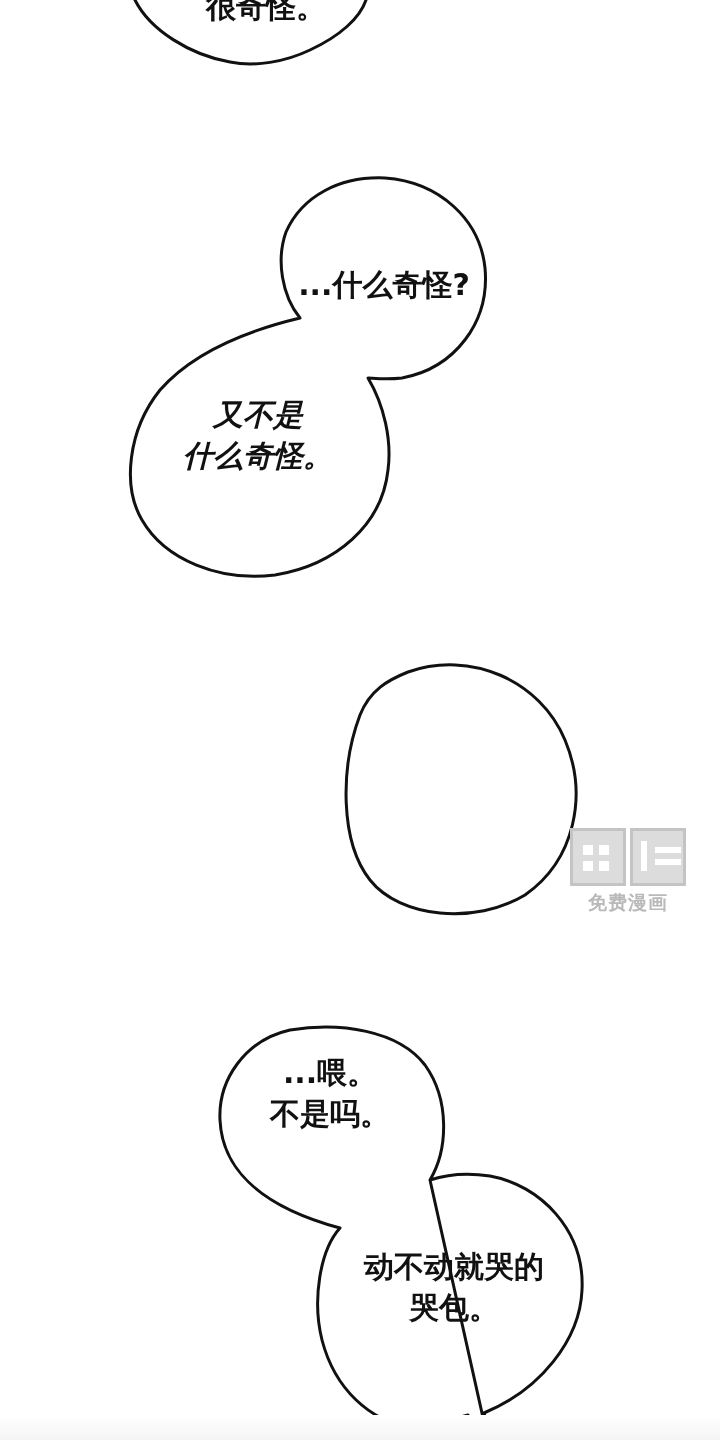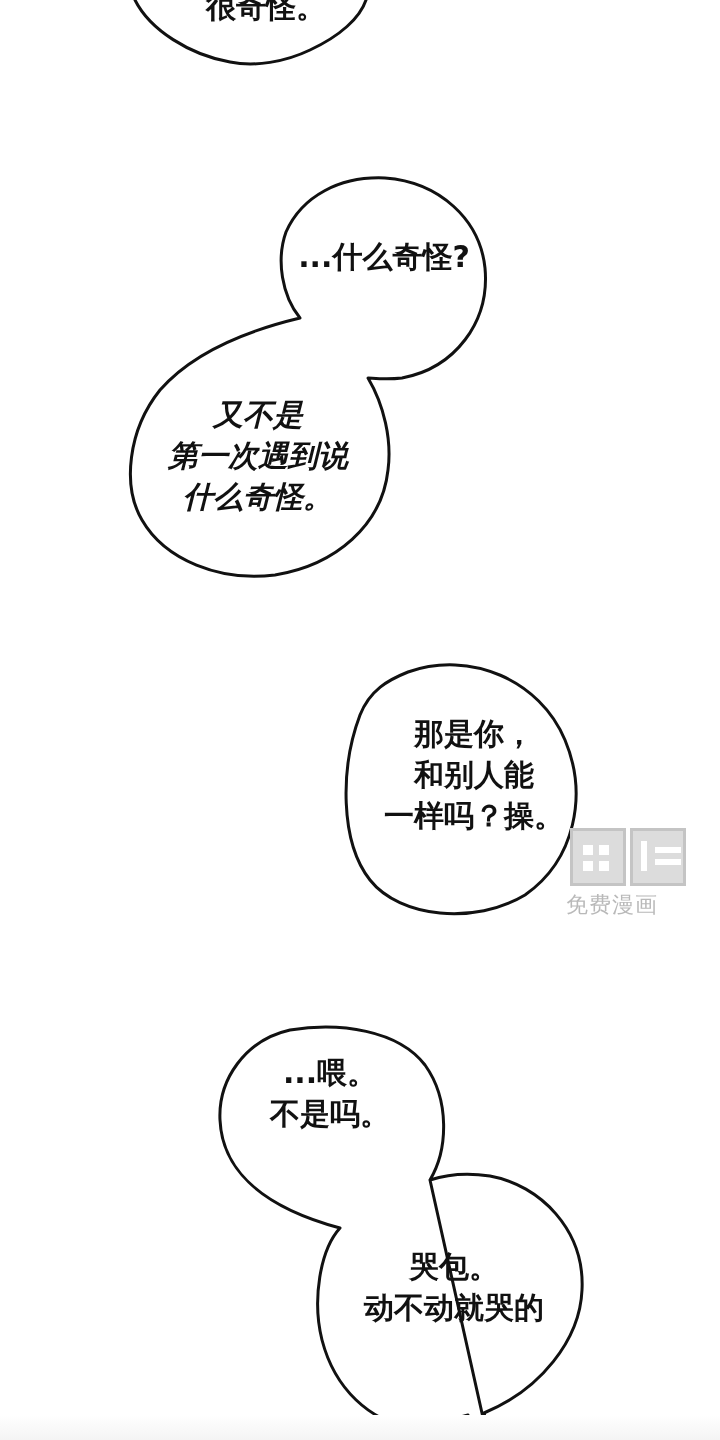--- a/index.html
+++ b/index.html
@@ -36,22 +36,22 @@
     .wm-box {
       flex: 1; background: #dcdcdc; border: 3px solid #c4c4c4; box-sizing: border-box;
       position: relative;
     }
     .wm-box::before, .wm-box::after { content: ""; position: absolute; background: #ffffff; }
     .wm-box.a::before { left: 10px; top: 14px; width: 10px; height: 10px; box-shadow: 16px 0 0 #fff, 0 16px 0 #fff, 16px 16px 0 #fff; }
     .wm-box.b::before { left: 8px; top: 10px; width: 6px; height: 30px; }
     .wm-box.b::after { left: 22px; top: 16px; width: 26px; height: 6px; box-shadow: 0 12px 0 #fff; }
     .wm-text {
       position: absolute; left: 0; top: 64px; width: 124px;
-      text-align: left; font-size: 22px; color: #b9b9b9;
-      font-family: "DejaVu Sans", sans-serif; font-weight: normal;
+      text-align: center; font-size: 19px; color: #b9b9b9;
+      font-family: "DejaVu Sans", sans-serif; font-weight: bold;
       text-shadow: 0 0 3px #ffffff;
       letter-spacing: 1px;
     }
   </style>
 </head>
 <body>
 
 <div class="page">
 
   <svg class="bubbles" width="720" height="1440" viewBox="0 0 720 1440">
@@ -94,44 +94,38 @@
         C540,1390 580,1340 582,1290
         C585,1230 540,1185 490,1176
         C465,1172 445,1175 430,1180 Z"></path>
     </g>
   </svg>
 
   <div class="bubble-text" style="left:186px; top:-14px; width:160px;">
     <span class="line">很奇怪。</span>
   </div>
 
-  <div class="bubble-text" style="left:284px; top:236px; width:200px;">
+  <div class="bubble-text" style="left:284px; top:264px; width:200px;">
     <span class="line">...什么奇怪?</span>
   </div>
 
   <div class="bubble-text" style="left:148px; top:394px; width:220px;font-style:italic;">
     <span class="line">又不是</span>
-    <span class="line">第一次遇到说</span>
     <span class="line">什么奇怪。</span>
   </div>
 
-  <div class="bubble-text" style="left:376px; top:713px; width:196px;">
-    <span class="line">那是你，</span>
-    <span class="line">和别人能</span>
-    <span class="line">一样吗？操。</span>
-  </div>
 
   <div class="bubble-text" style="left:250px; top:1052px; width:160px;">
     <span class="line">...喂。</span>
     <span class="line">不是吗。</span>
   </div>
 
   <div class="bubble-text" style="left:340px; top:1246px; width:228px;">
+    <span class="line">动不动就哭的</span>
     <span class="line">哭包。</span>
-    <span class="line">动不动就哭的</span>
   </div>
 
   <div class="watermark">
     <div class="wm-logo">
       <div class="wm-box a"></div>
       <div class="wm-box b"></div>
     </div>
     <div class="wm-text">免费漫画</div>
   </div>
 

